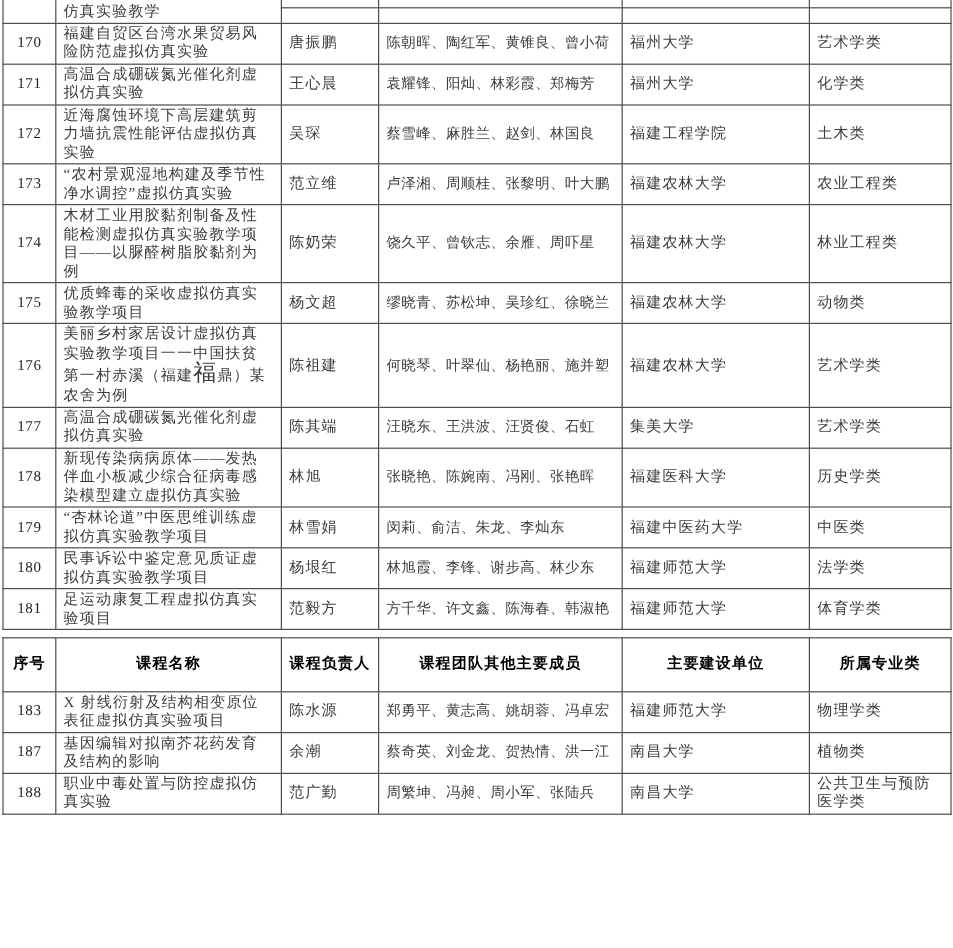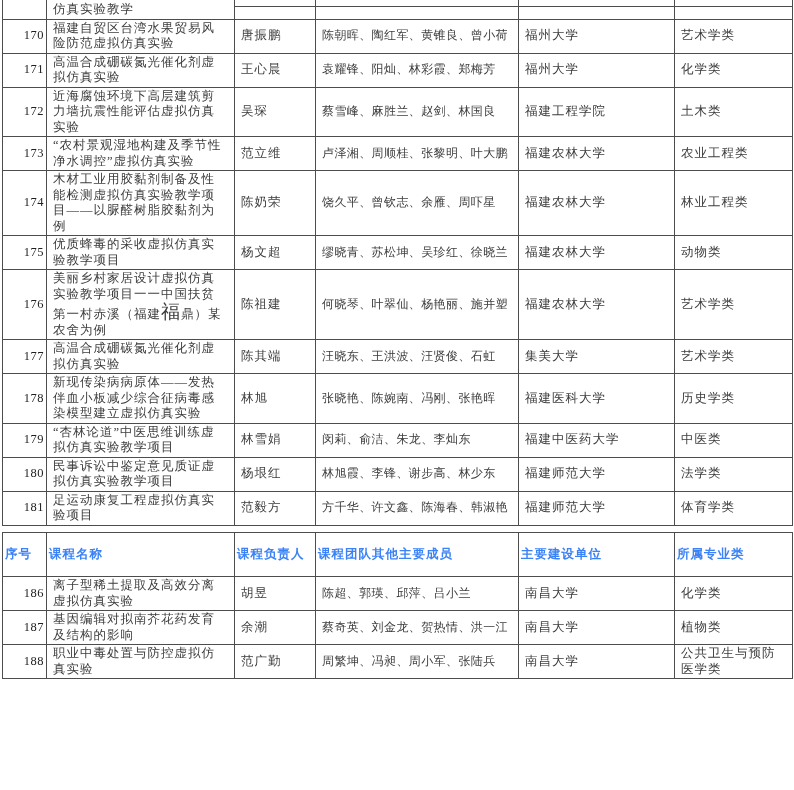--- a/index.html
+++ b/index.html
@@ -25,21 +25,21 @@
     vertical-align: middle;
     color: #3c3c3c;
     font-size: 12.5px;
     line-height: 15.5px;
     padding: 1px 6px;
     overflow: hidden;
     word-break: break-all;
   }
   tr { height: 33px; }
   td.no {
-    text-align: right;
+    text-align: center;
     color: #1f1f1f;
     letter-spacing: 0.5px;
     padding: 1px 2px;
   }
   td.name  { letter-spacing: 1px; }
   td.leader{ letter-spacing: 1px; }
   td.team  { letter-spacing: 0.4px; white-space: nowrap; font-size: 12px; }
   td.org   { letter-spacing: 1px; }
   td.cat   { letter-spacing: 1px; }
   .big-char { font-size: 19px; line-height: 20px; }
@@ -48,22 +48,22 @@
   tr.cut-row-a { height: 6px; }
   tr.cut-row-b { height: 13px; }
   table.top tr:first-child td { border-top: none; }
   td.cont-name { vertical-align: top; padding-top: 2px; }
 
   .table-gap { height: 6px; }
 
   tr.header-row { height: 22px; }
   th {
     font-weight: bold;
-    color: #3b82f6;
-    text-align: left;
+    color: #000000;
+    text-align: center;
     letter-spacing: 1px;
     padding: 14px 2px;
   }
 </style>
 </head>
 <body>
 
 <div class="doc">
 
   <table class="top">
@@ -205,26 +205,26 @@
         <th>序号</th>
         <th>课程名称</th>
         <th>课程负责人</th>
         <th>课程团队其他主要成员</th>
         <th>主要建设单位</th>
         <th>所属专业类</th>
       </tr>
     </thead>
     <tbody id="bottom-body">
         <tr>
-          <td class="no">186</td>
-          <td class="name">离子型稀土提取及高效分离虚拟仿真实验</td>
-          <td class="leader">胡昱</td>
-          <td class="team">陈超、郭瑛、邱萍、吕小兰</td>
-          <td class="org">南昌大学</td>
-          <td class="cat">化学类</td>
+          <td class="no">183</td>
+          <td class="name">X 射线衍射及结构相变原位表征虚拟仿真实验项目</td>
+          <td class="leader">陈水源</td>
+          <td class="team">郑勇平、黄志高、姚胡蓉、冯卓宏</td>
+          <td class="org">福建师范大学</td>
+          <td class="cat">物理学类</td>
         </tr>
         <tr>
           <td class="no">187</td>
           <td class="name">基因编辑对拟南芥花药发育及结构的影响</td>
           <td class="leader">余潮</td>
           <td class="team">蔡奇英、刘金龙、贺热情、洪一江</td>
           <td class="org">南昌大学</td>
           <td class="cat">植物类</td>
         </tr>
         <tr>

